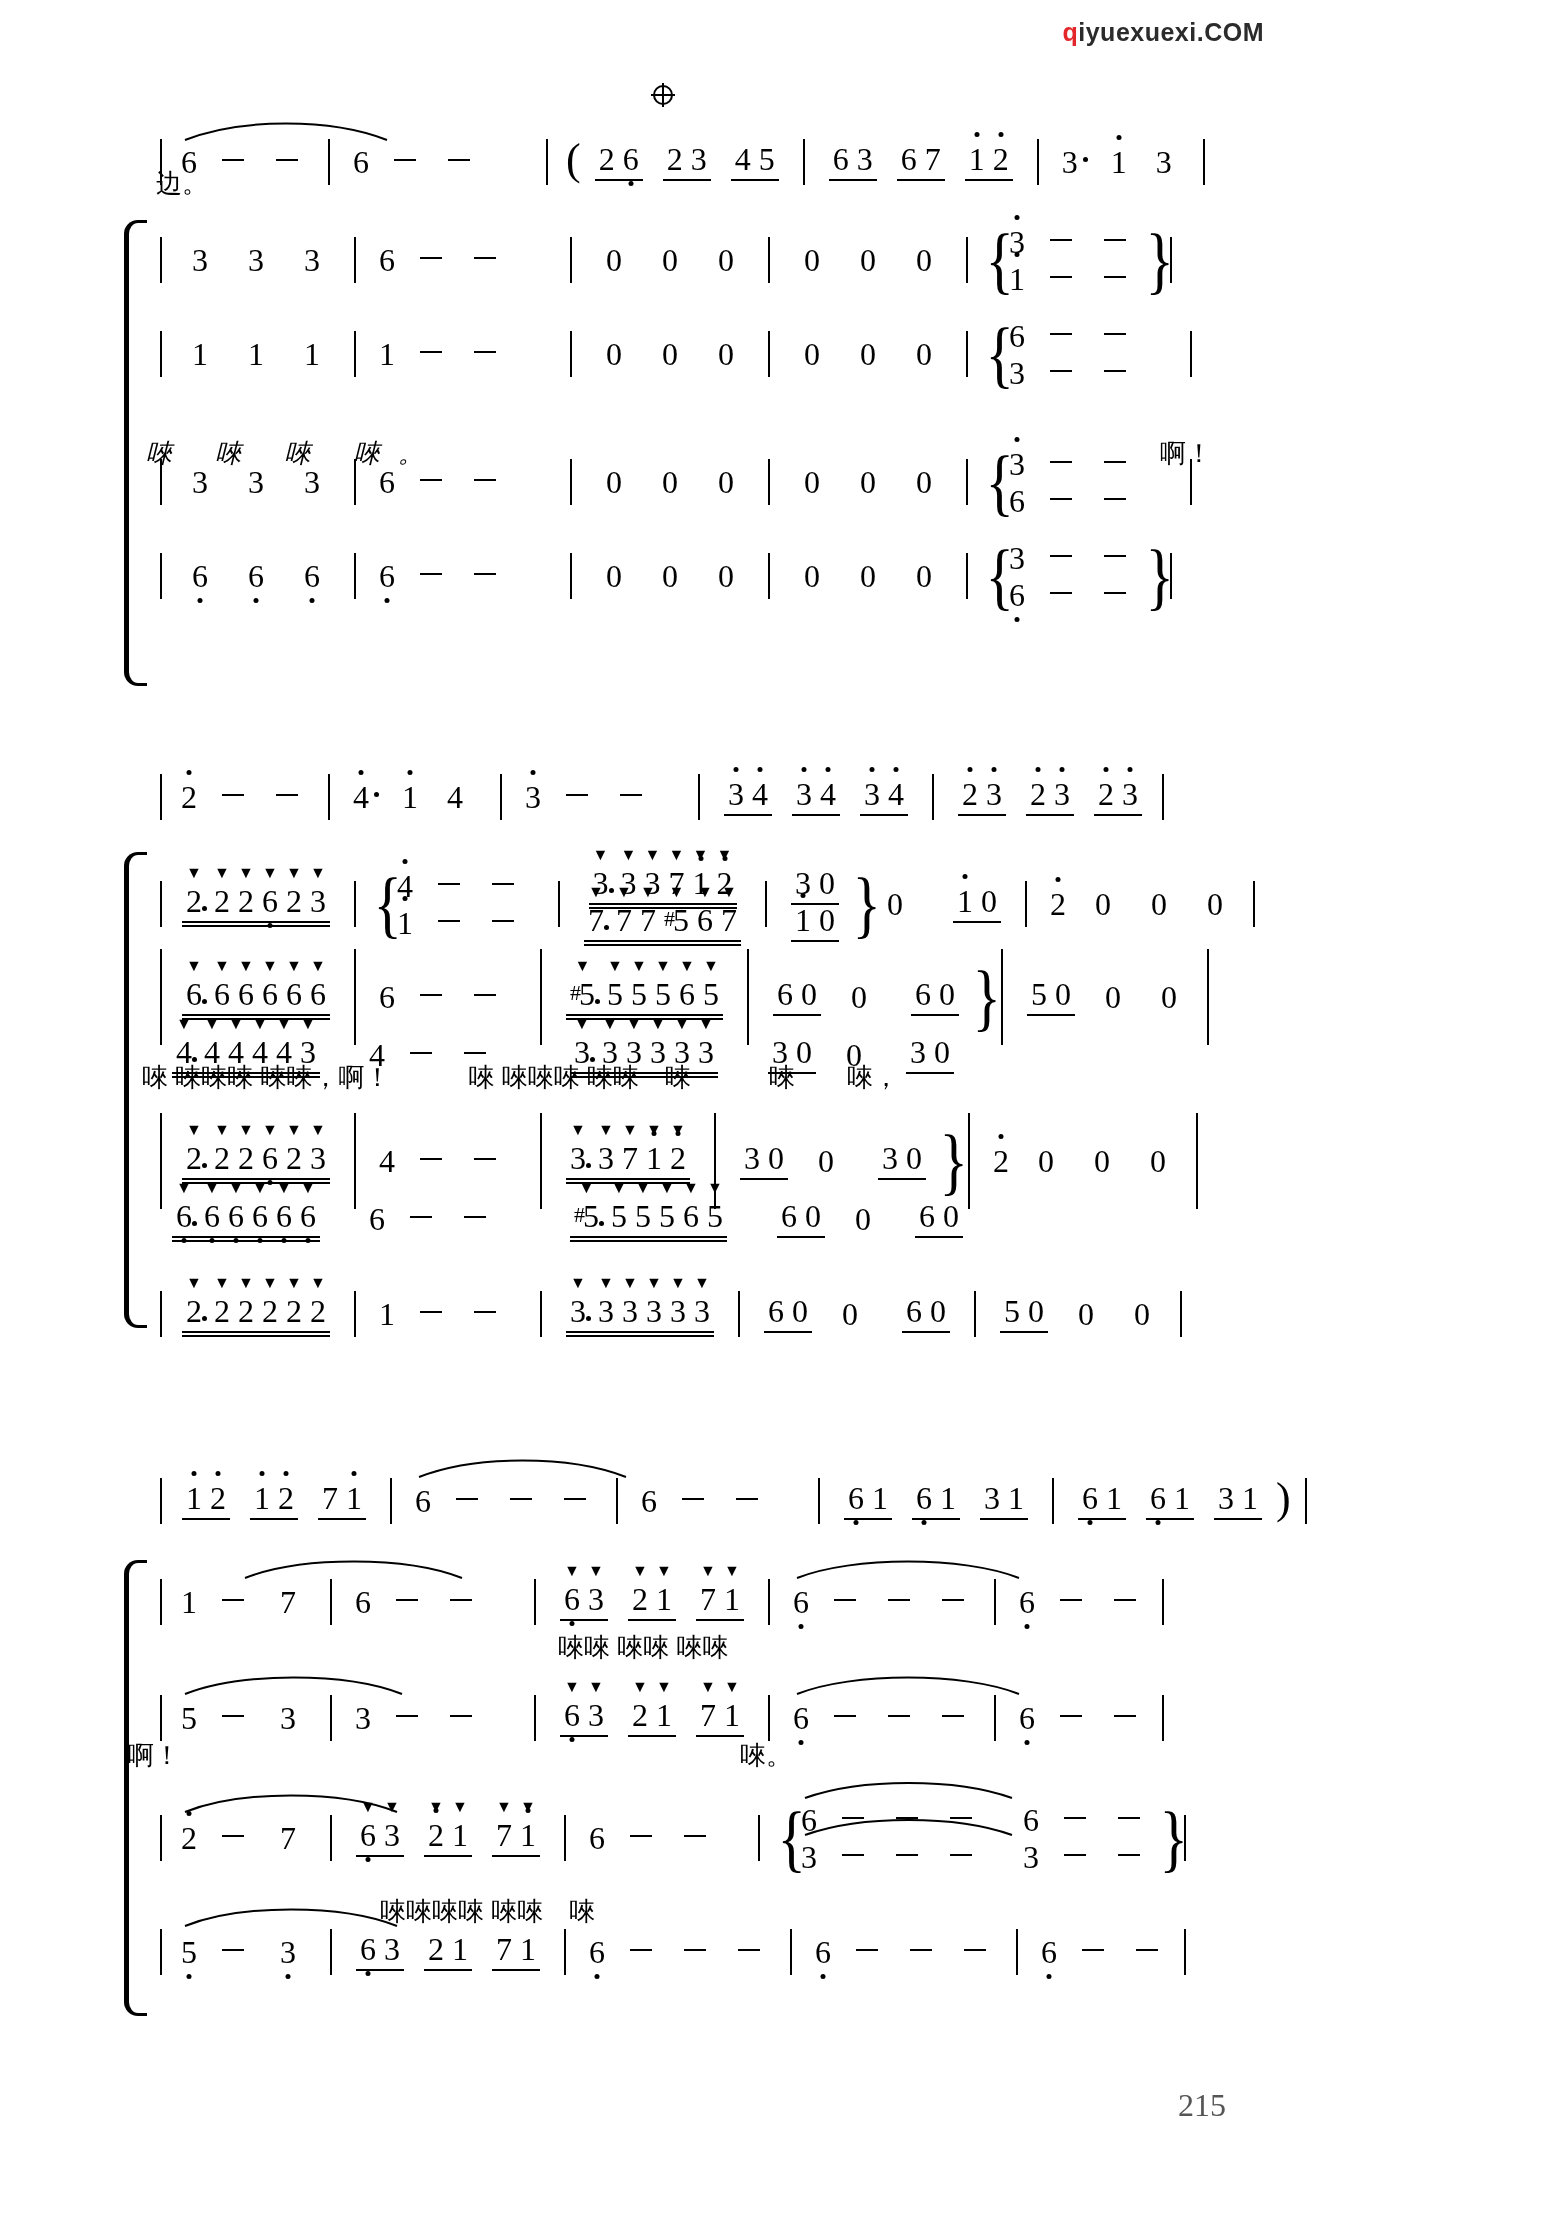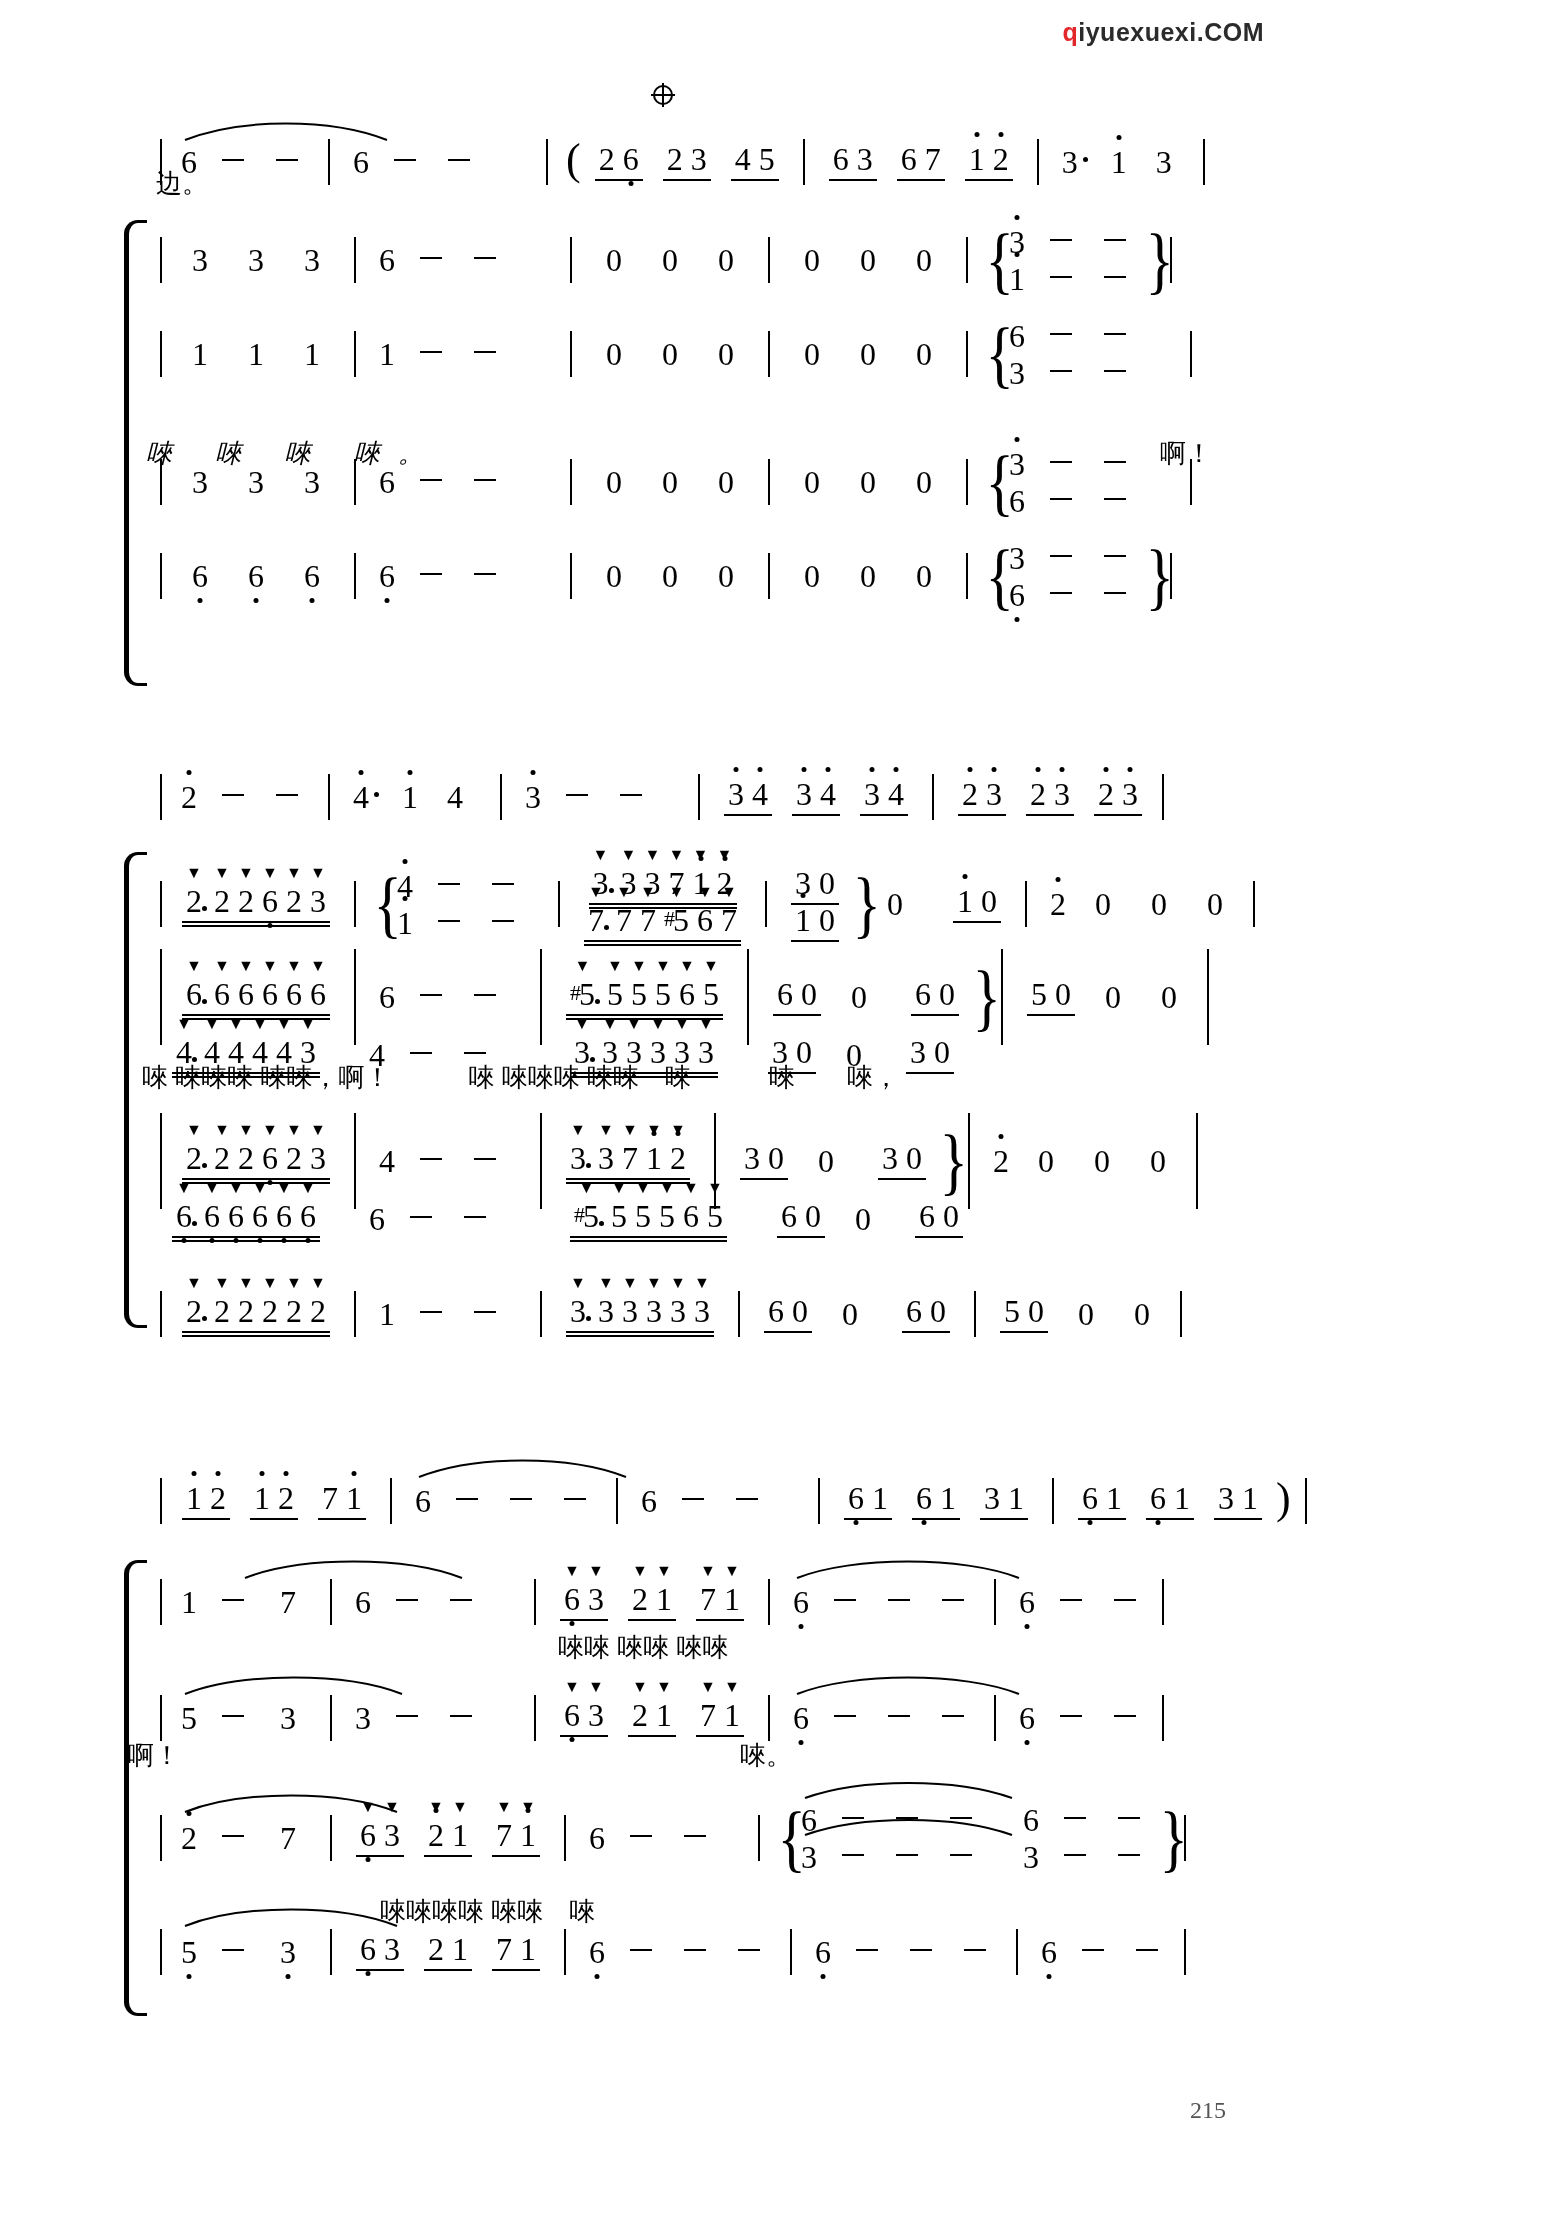--- a/index.html
+++ b/index.html
@@ -31,21 +31,21 @@
   .watermark .q {
     color: #e3262a;
   }
 
   
   .page-number {
     position: absolute;
     right: 66px;
     bottom: 92px;
     font-family: "Liberation Serif", serif;
-    font-size: 24px;
+    font-size: 32px;
     color: #555;
   }
 
   
   .score {
     position: absolute;
     left: 0;
     top: 0;
     width: 1292px;
     height: 2216px;

